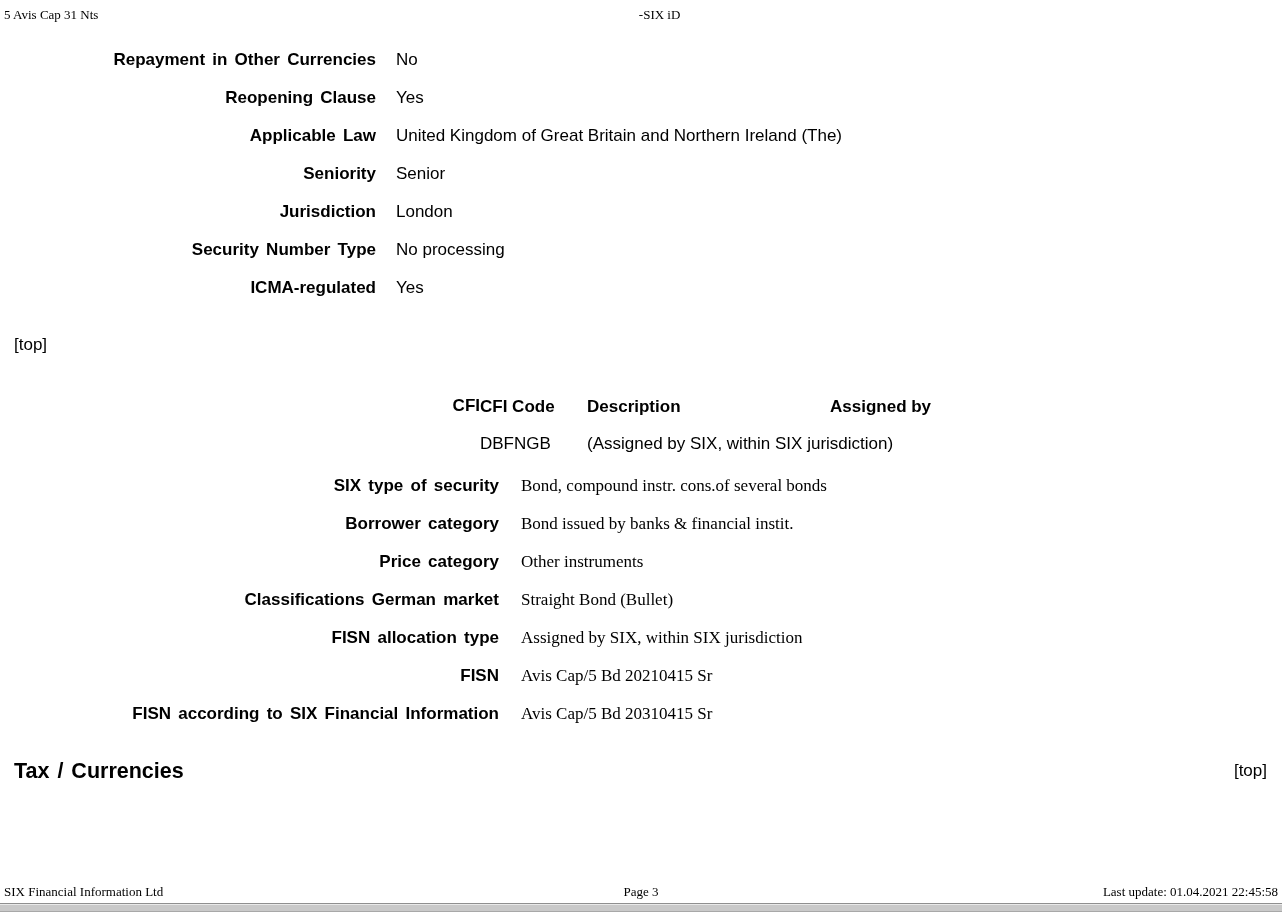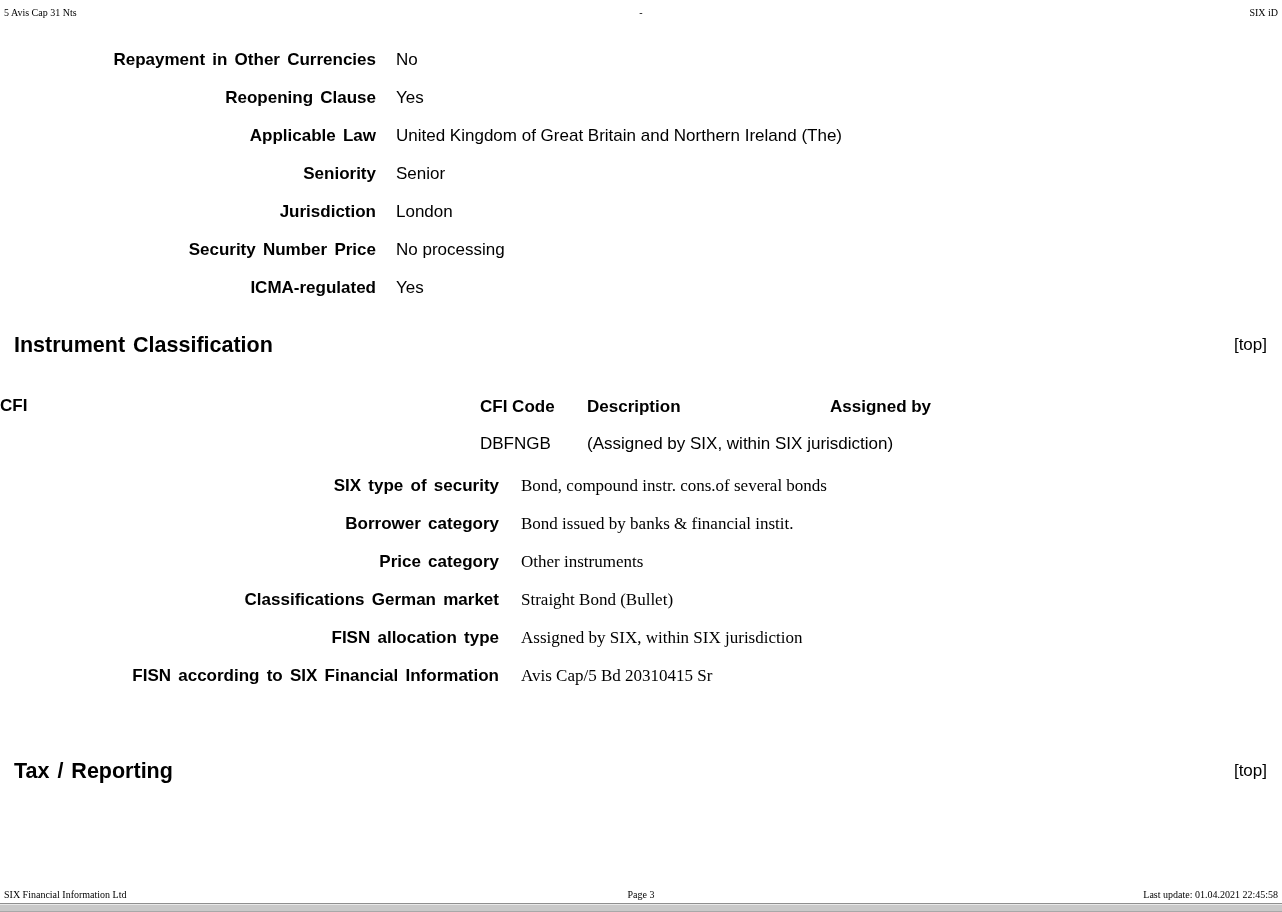--- a/index.html
+++ b/index.html
@@ -5,30 +5,30 @@
   * { box-sizing: border-box; margin: 0; padding: 0; }
   html, body { width: 1282px; height: 912px; }
   body {
     position: relative;
     background: #ffffff;
     color: #000000;
     font-family: "Liberation Sans", sans-serif;
     font-size: 17px;
     overflow: hidden;
   }
-  .serif { font-family: "Liberation Serif", serif; font-size: 10px; }
+  .serif { font-family: "Liberation Serif", serif; font-size: 13px; }
 
   
   .page-header {
     position: absolute; top: 7px; left: 4px; right: 4px;
     display: grid; grid-template-columns: 1fr auto 1fr; align-items: baseline;
   }
   .page-header .hl { text-align: left; }
   .page-header .hc { text-align: center; }
-  .page-header .hr { text-align: right; }
+  .page-header .hr { }
 
   
   .fieldset { position: absolute; left: 0; right: 0; }
   .block1 { top: 41px; }
   .frow { display: flex; align-items: center; height: 38px; }
   .frow .lbl {
     font-weight: bold; text-align: right; word-spacing: 2.5px;
     flex: 0 0 357px;
     margin-left: 19px;
   }
@@ -43,21 +43,21 @@
   }
   .section-heading .title { font-size: 21.5px; font-weight: bold; word-spacing: 2px; }
   .section-heading .toplink { font-size: 17px; color: #000; text-decoration: none; cursor: pointer; }
   .heading-ic { top: 331px; }
   .heading-tax { top: 757px; }
 
   
   .block2 { top: 388px; }
   .cfi-row { display: flex; }
   .cfi-row .lbl {
-    font-weight: bold; text-align: left; word-spacing: 2.5px;
+    font-weight: bold; text-align: right; word-spacing: 2.5px;
     flex: 0 0 480px; padding-top: 8px;
   }
   .cfi-table { }
   .cfi-tr { display: flex; align-items: center; height: 37px; }
   .cfi-tr .c1 { width: 107px; }
   .cfi-tr .c2 { width: 243px; }
   .cfi-tr .c3 { white-space: nowrap; }
   .cfi-head { font-weight: bold; }
   .block2 .fields { margin-top: 5px; }
 
@@ -103,31 +103,30 @@
   </div>
   <div class="frow">
     <span class="lbl">Seniority</span>
     <span class="val">Senior</span>
   </div>
   <div class="frow">
     <span class="lbl">Jurisdiction</span>
     <span class="val">London</span>
   </div>
   <div class="frow">
-    <span class="lbl">Security Number Price</span>
+    <span class="lbl">Security Number Type</span>
     <span class="val">No processing</span>
   </div>
   <div class="frow">
     <span class="lbl">ICMA-regulated</span>
     <span class="val">Yes</span>
   </div>
 </div>
 
 <div class="section-heading heading-ic">
-  <span class="title">Instrument Classification</span>
   <a class="toplink">[top]</a>
 </div>
 
 <div class="fieldset block2">
   <div class="cfi-row">
     <span class="lbl">CFI</span>
     <div class="cfi-table">
       <div class="cfi-tr cfi-head">
         <span class="c1">CFI Code</span>
         <span class="c2">Description</span>
@@ -154,28 +153,32 @@
     </div>
     <div class="frow">
       <span class="lbl">Classifications German market</span>
       <span class="val">Straight Bond (Bullet)</span>
     </div>
     <div class="frow">
       <span class="lbl">FISN allocation type</span>
       <span class="val">Assigned by SIX, within SIX jurisdiction</span>
     </div>
     <div class="frow">
+      <span class="lbl">FISN</span>
+      <span class="val">Avis Cap/5 Bd 20210415 Sr</span>
+    </div>
+    <div class="frow">
       <span class="lbl">FISN according to SIX Financial Information</span>
       <span class="val">Avis Cap/5 Bd 20310415 Sr</span>
     </div>
   </div>
 </div>
 
 <div class="section-heading heading-tax">
-  <span class="title">Tax / Reporting</span>
+  <span class="title">Tax / Currencies</span>
   <a class="toplink">[top]</a>
 </div>
 
 <div class="page-footer serif">
   <span class="fl">SIX Financial Information Ltd</span>
   <span class="fc">Page 3</span>
   <span class="fr">Last update: 01.04.2021 22:45:58</span>
 </div>
 
 <div class="hscrollbar"></div>

